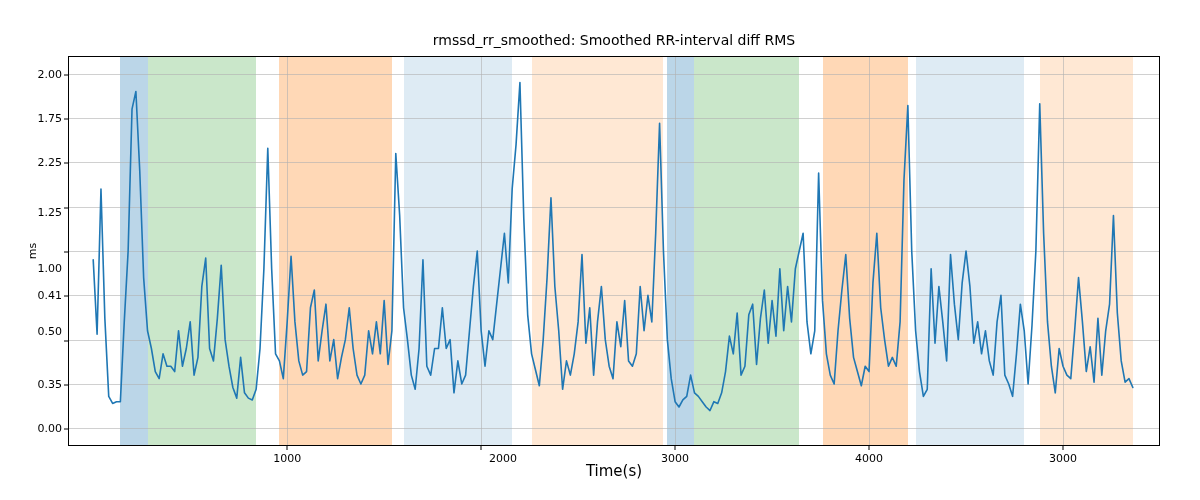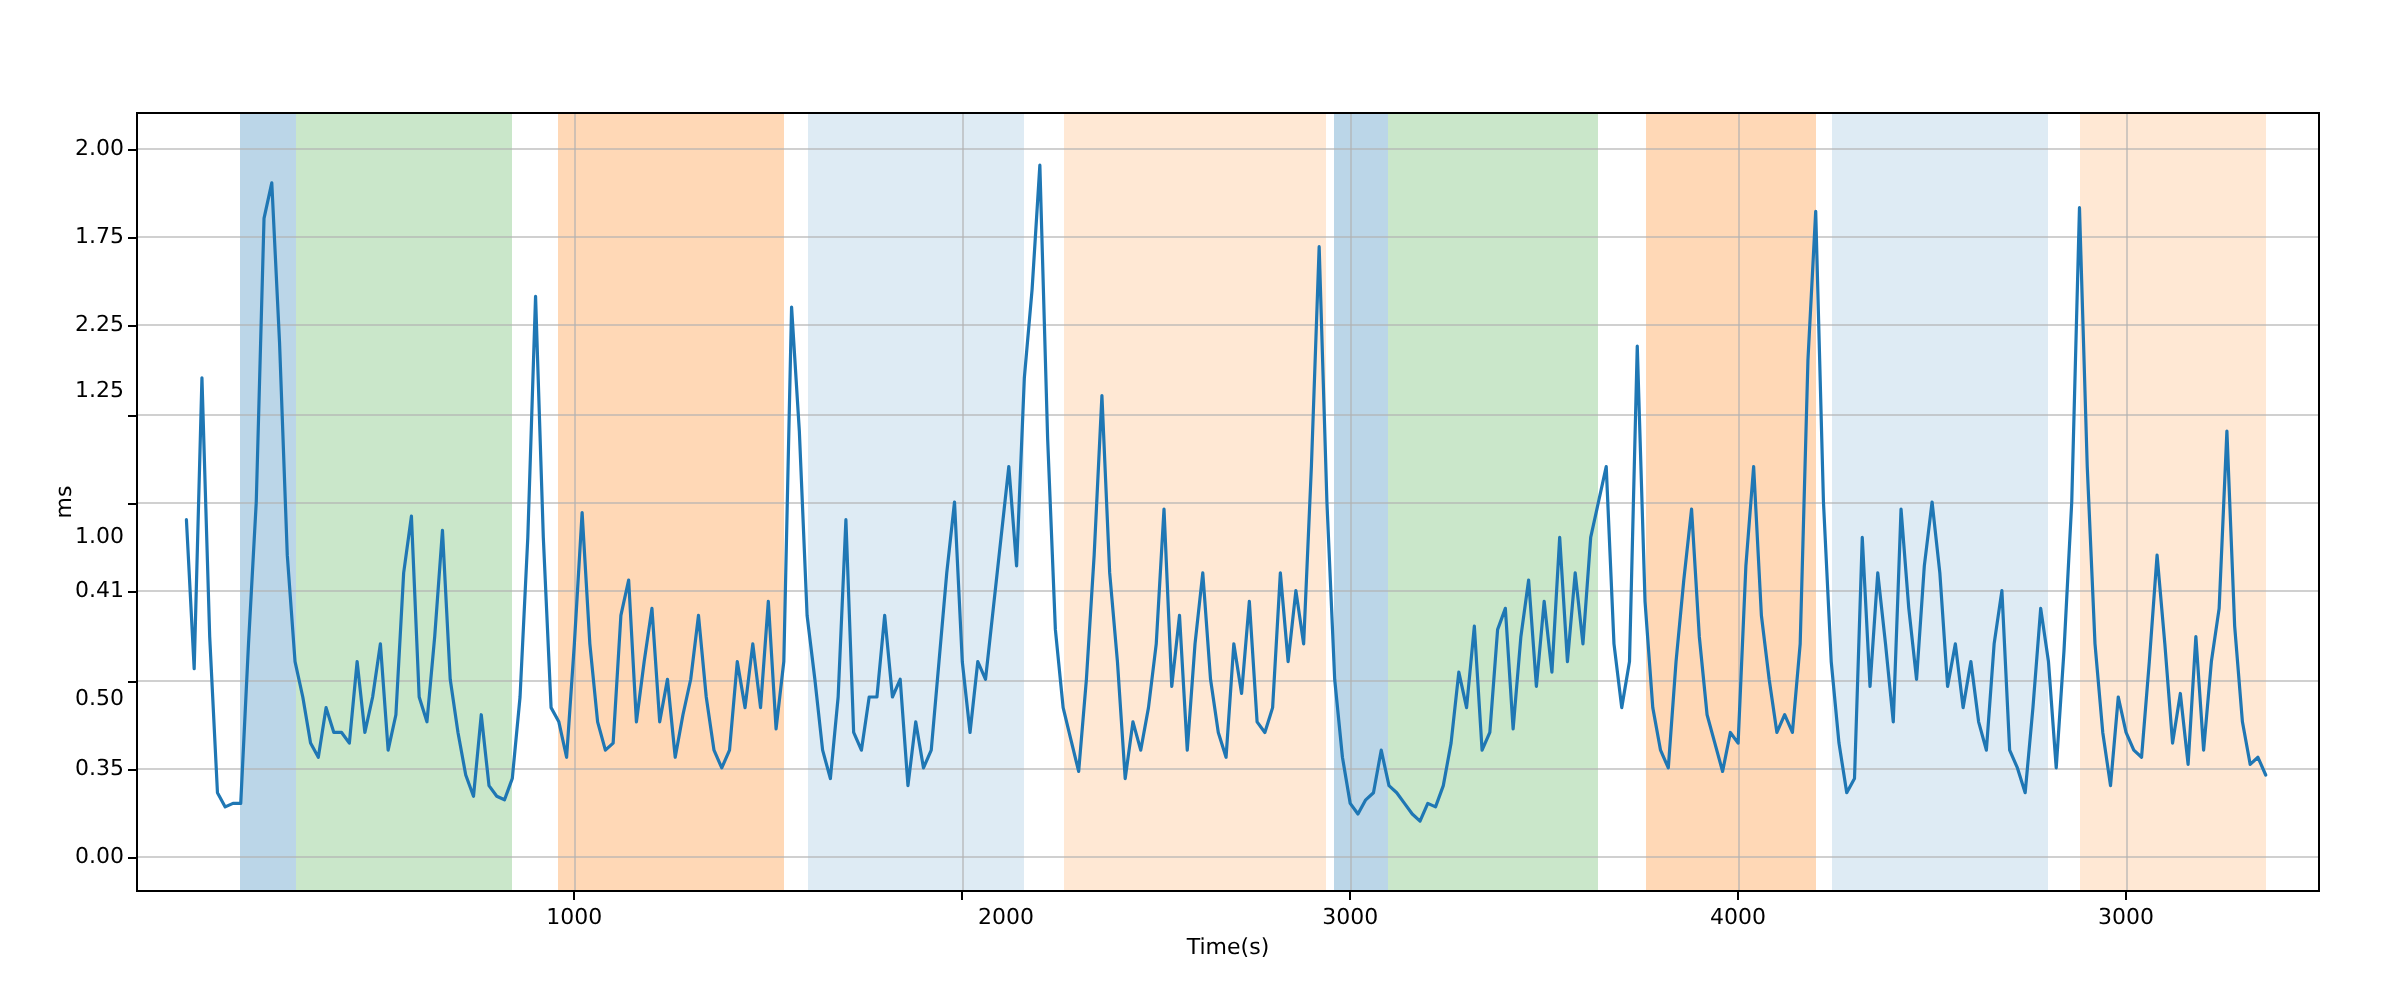--- a/index.html
+++ b/index.html
@@ -33,21 +33,21 @@
     left: 0; right: 0;
     top: -24px;
     text-align: center;
     font-size: 14px;
   }
   .xlabel {
     position: absolute;
     left: 0; right: 0;
     bottom: -34px;
     text-align: center;
-    font-size: 11px;
+    font-size: 15px;
   }
   .ylabel {
     position: absolute;
     left: -44px;
     top: 50%;
     transform: translateY(-50%) rotate(-90deg);
     transform-origin: center;
     font-size: 11px;
     white-space: nowrap;
   }
@@ -113,20 +113,21 @@
     stroke-linejoin: round;
     stroke-linecap: round;
   }
 </style>
 </head>
 <body>
 
 <div class="figure">
   <div class="axes" id="axes" style="left: 68px; top: 56px; width: 1092px; height: 390px;">
 
+    <div class="title">rmssd_rr_smoothed: Smoothed RR-interval diff RMS</div>
     <div class="xlabel">Time(s)</div>
     <div class="ylabel">ms</div>
 
     <div id="regions-layer">
         <div class="region" style="left: 52.3694px; width: 27.1545px; background: rgb(31, 119, 180); opacity: 0.3;"></div>
         <div class="region" style="left: 79.524px; width: 108.618px; background: rgb(44, 160, 44); opacity: 0.25;"></div>
         <div class="region" style="left: 211.417px; width: 112.497px; background: rgb(255, 127, 14); opacity: 0.3;"></div>
         <div class="region" style="left: 335.552px; width: 108.618px; background: rgb(31, 119, 180); opacity: 0.15;"></div>
         <div class="region" style="left: 463.567px; width: 131.893px; background: rgb(255, 127, 14); opacity: 0.18;"></div>
         <div class="region" style="left: 599.339px; width: 27.1545px; background: rgb(31, 119, 180); opacity: 0.3;"></div>
@@ -167,27 +168,27 @@
         <div class="tick-label-x" style="left: 607.098px;">3000</div>
         <div class="tick-mark-x" style="left: 801.059px;"></div>
         <div class="tick-label-x" style="left: 801.059px;">4000</div>
         <div class="tick-mark-x" style="left: 995.02px;"></div>
         <div class="tick-label-x" style="left: 995.02px;">3000</div>
         <div class="tick-mark-y" style="top: 372.273px;"></div>
         <div class="tick-label-y" style="bottom: 17.7273px;">0.00</div>
         <div class="tick-mark-y" style="top: 327.955px;"></div>
         <div class="tick-label-y" style="bottom: 62.0455px;">0.35</div>
         <div class="tick-mark-y" style="top: 283.636px;"></div>
-        <div class="tick-label-y" style="bottom: 97px;">0.50</div>
+        <div class="tick-label-y" style="bottom: 115px;">0.50</div>
         <div class="tick-mark-y" style="top: 239.318px;"></div>
         <div class="tick-label-y" style="bottom: 150.682px;">0.41</div>
         <div class="tick-mark-y" style="top: 195px;"></div>
         <div class="tick-label-y" style="bottom: 178px;">1.00</div>
         <div class="tick-mark-y" style="top: 150.682px;"></div>
-        <div class="tick-label-y" style="bottom: 251px; margin-left: 20px;">1.25</div>
+        <div class="tick-label-y" style="bottom: 234px; margin-left: 20px;">1.25</div>
         <div class="tick-mark-y" style="top: 106.364px;"></div>
         <div class="tick-label-y" style="bottom: 283.636px;">2.25</div>
         <div class="tick-mark-y" style="top: 62.0455px;"></div>
         <div class="tick-label-y" style="bottom: 327.955px; text-align: right;">1.75</div>
         <div class="tick-mark-y" style="top: 17.7273px;"></div>
         <div class="tick-label-y" style="bottom: 372.273px; text-align: right;">2.00</div>
       </div>
 
     <div class="axes-border"></div>
   </div>

